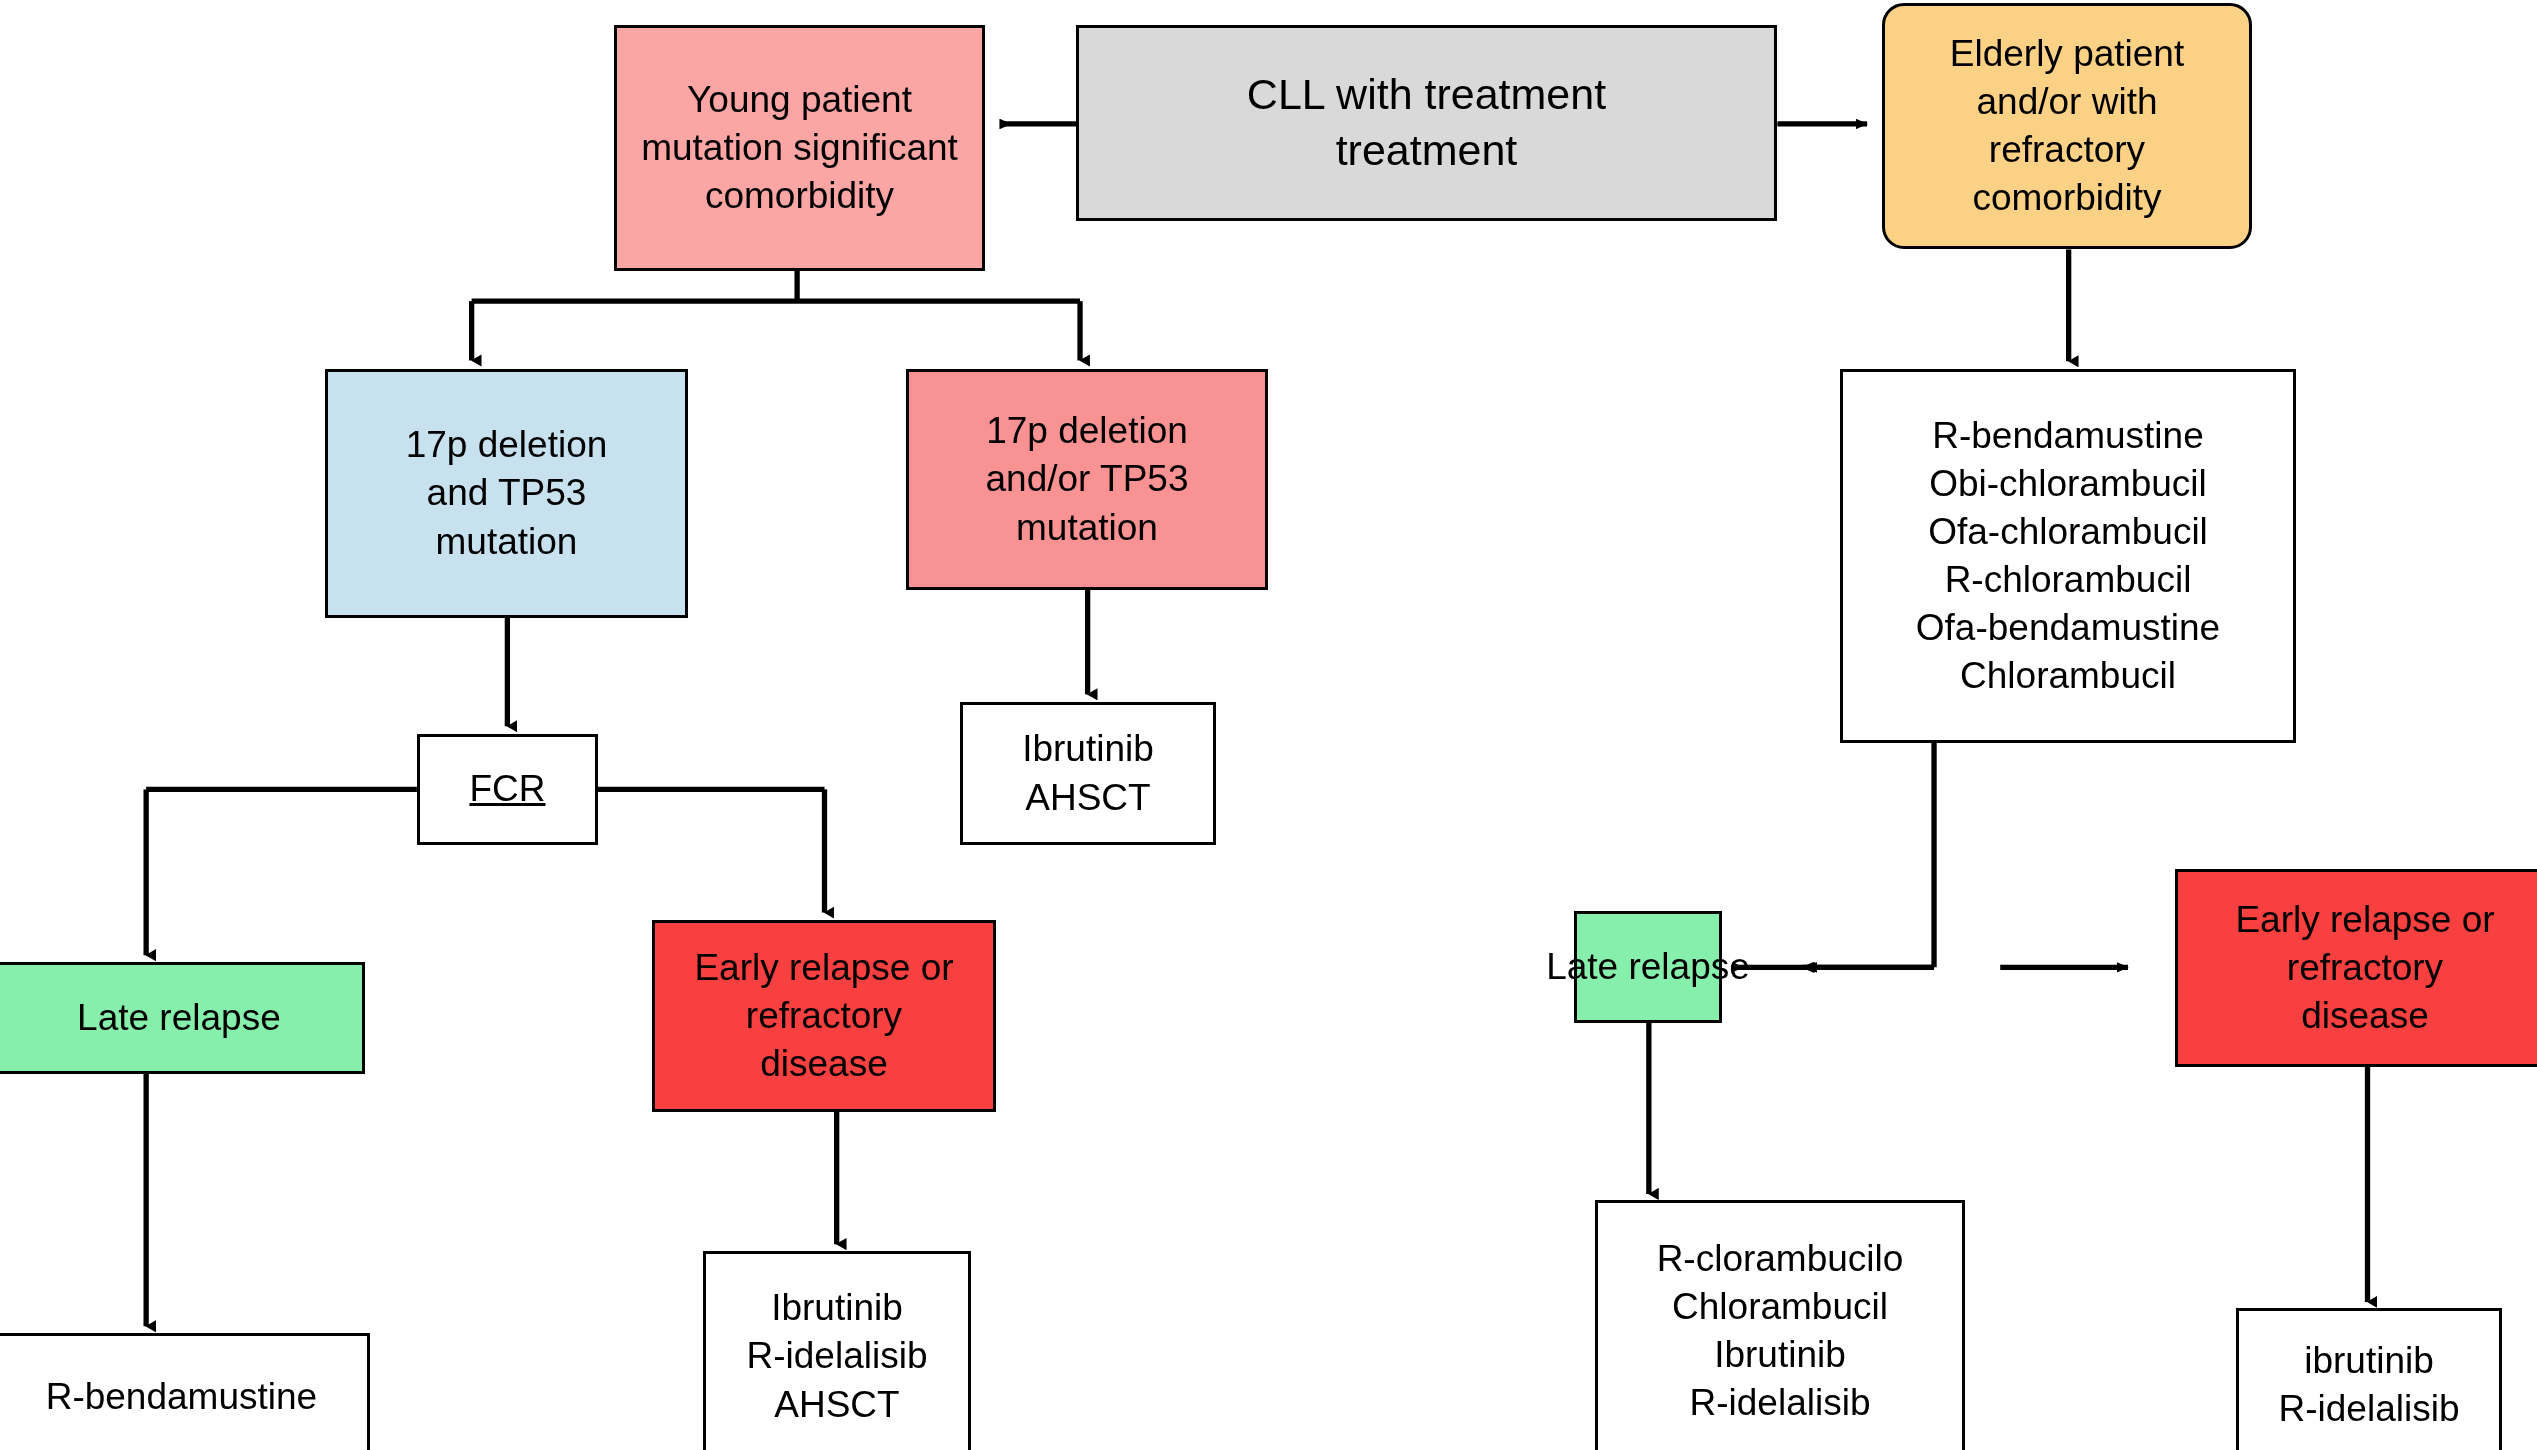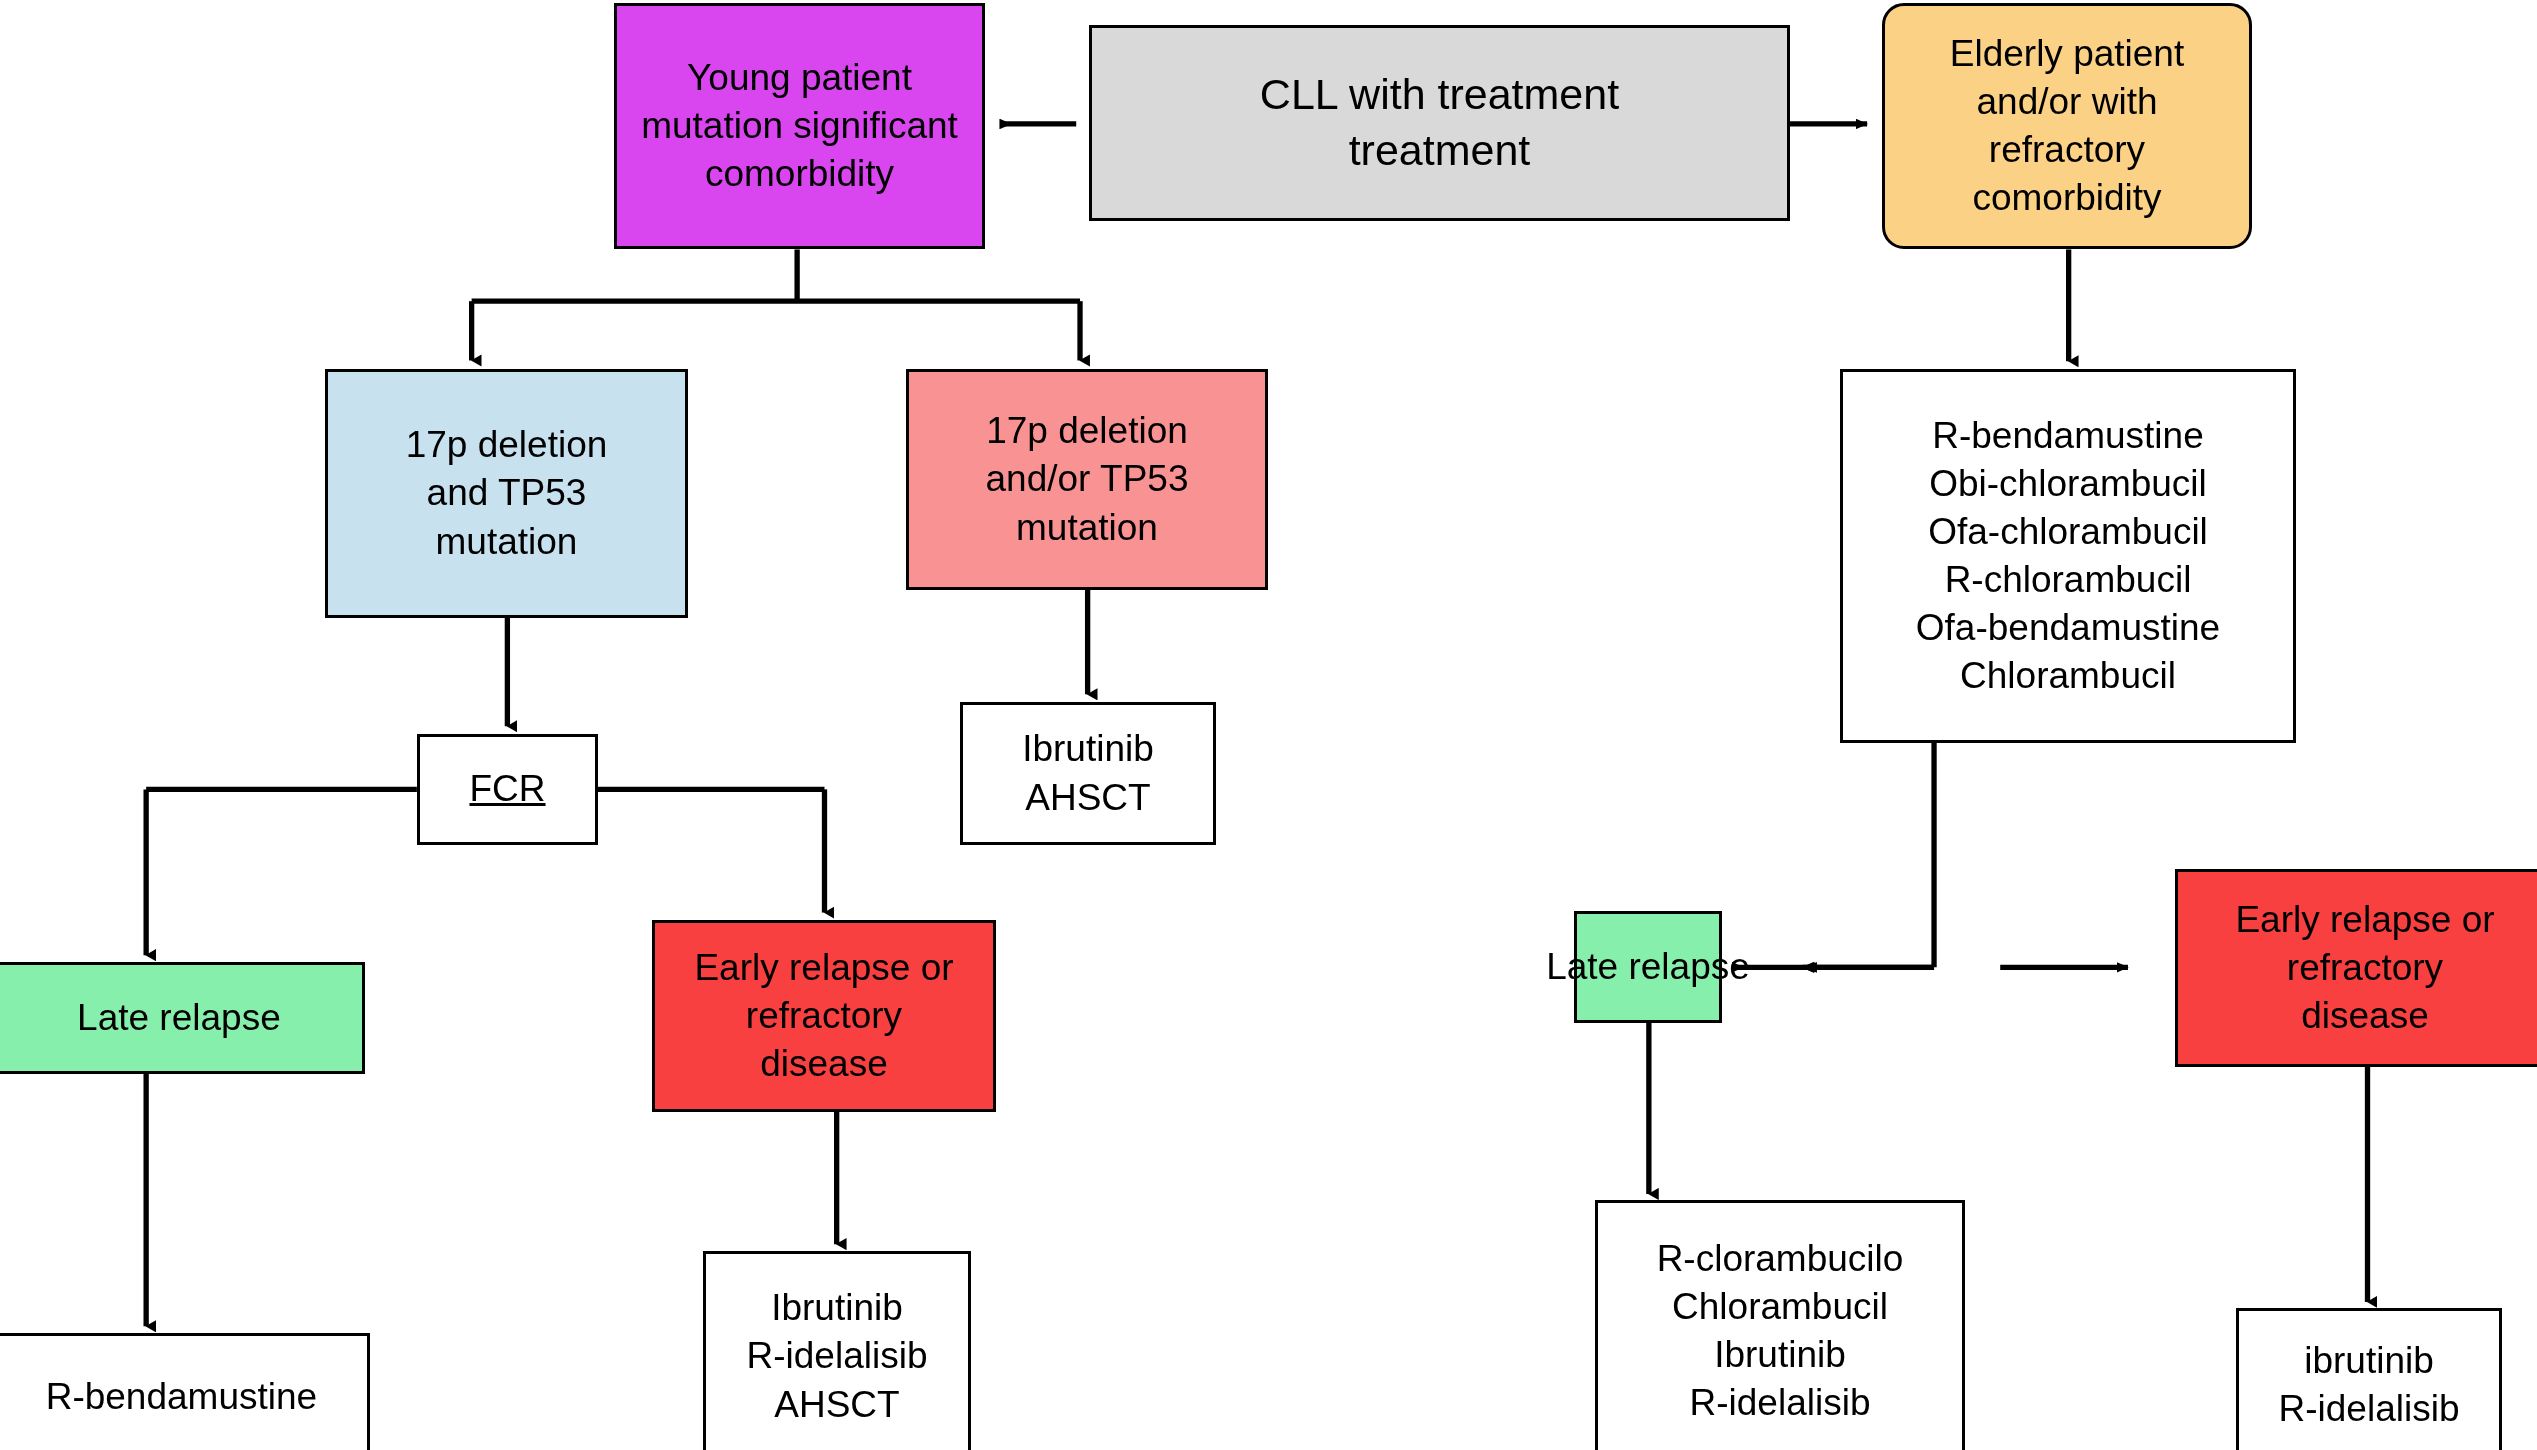--- a/index.html
+++ b/index.html
@@ -33,22 +33,22 @@
     justify-content: center;
     text-align: center;
     color: #000000;
     line-height: 1.30;
     padding: 3px 6px;
   }
   .node .line {
     display: block;
     white-space: nowrap;
   }
-  .fill-green  { background: #d946ef; }
-  .fill-gray   { background: #d9d9d9; margin-left: 13px; }
+  .fill-green  { background: #fca5a5; margin-top: 22px; }
+  .fill-gray   { background: #d9d9d9; }
   .fill-orange { background: #fbd186; }
   .fill-blue   { background: #c7e1ef; }
   .fill-pink   { background: #f99293; }
   .fill-yellow { background: #86efac; }
   .fill-red    { background: #f7403f; }
   .fill-white  { background: #ffffff; }
 
   .fs-lg { font-size: 43px; }
   .fs-md { font-size: 37px; }
 </style>

